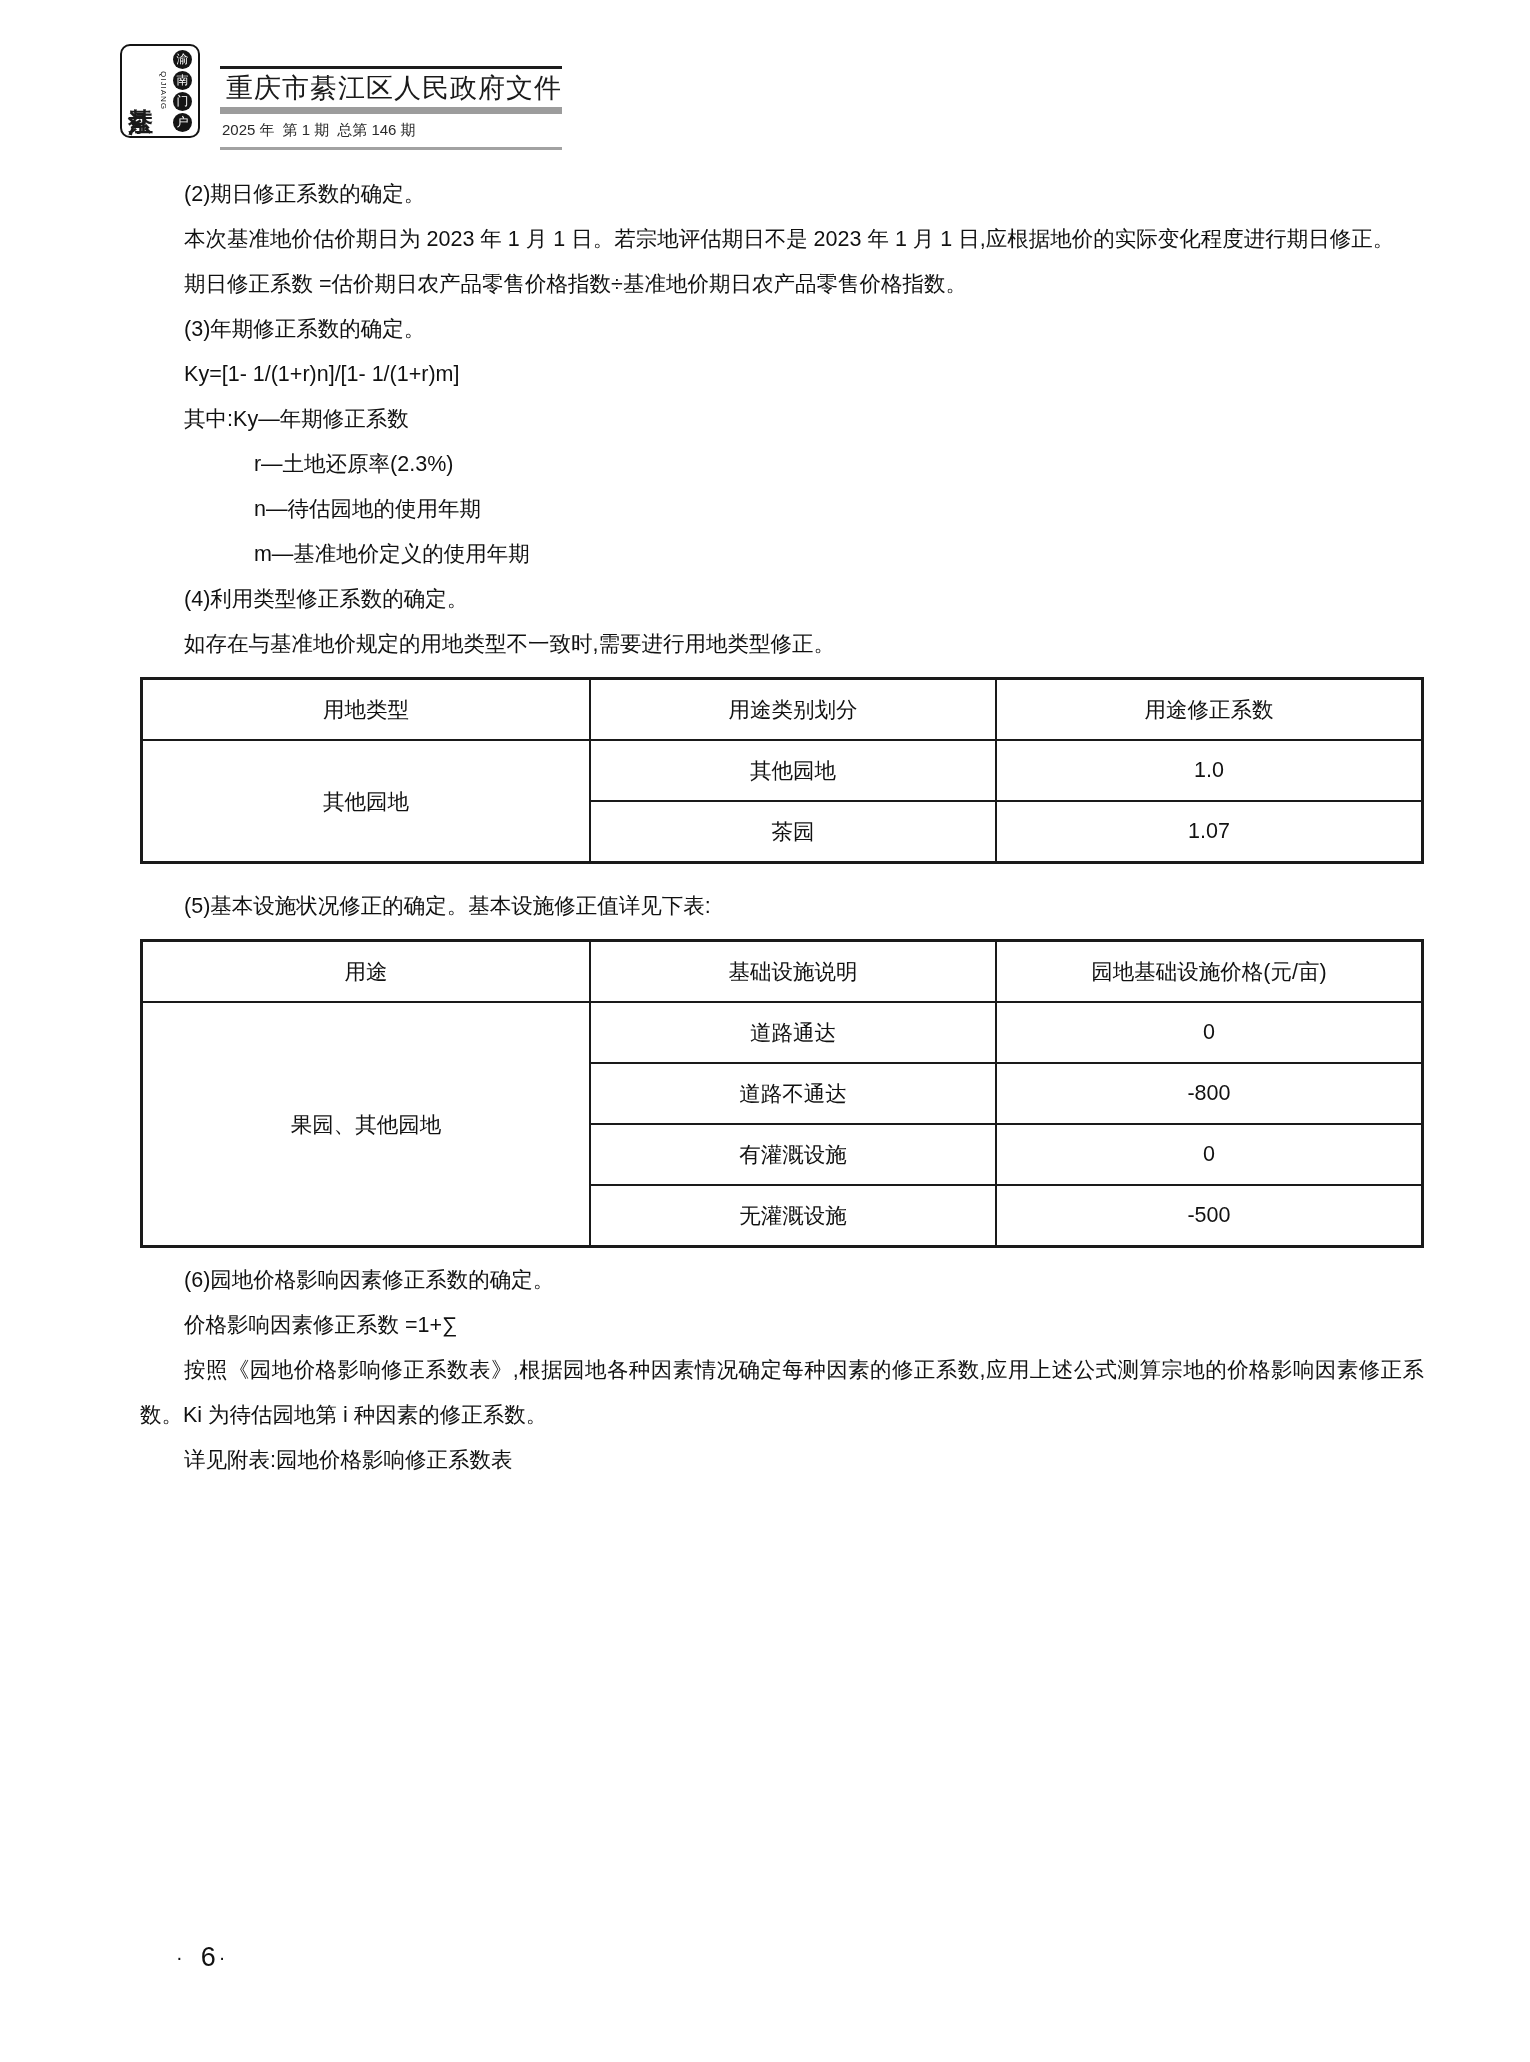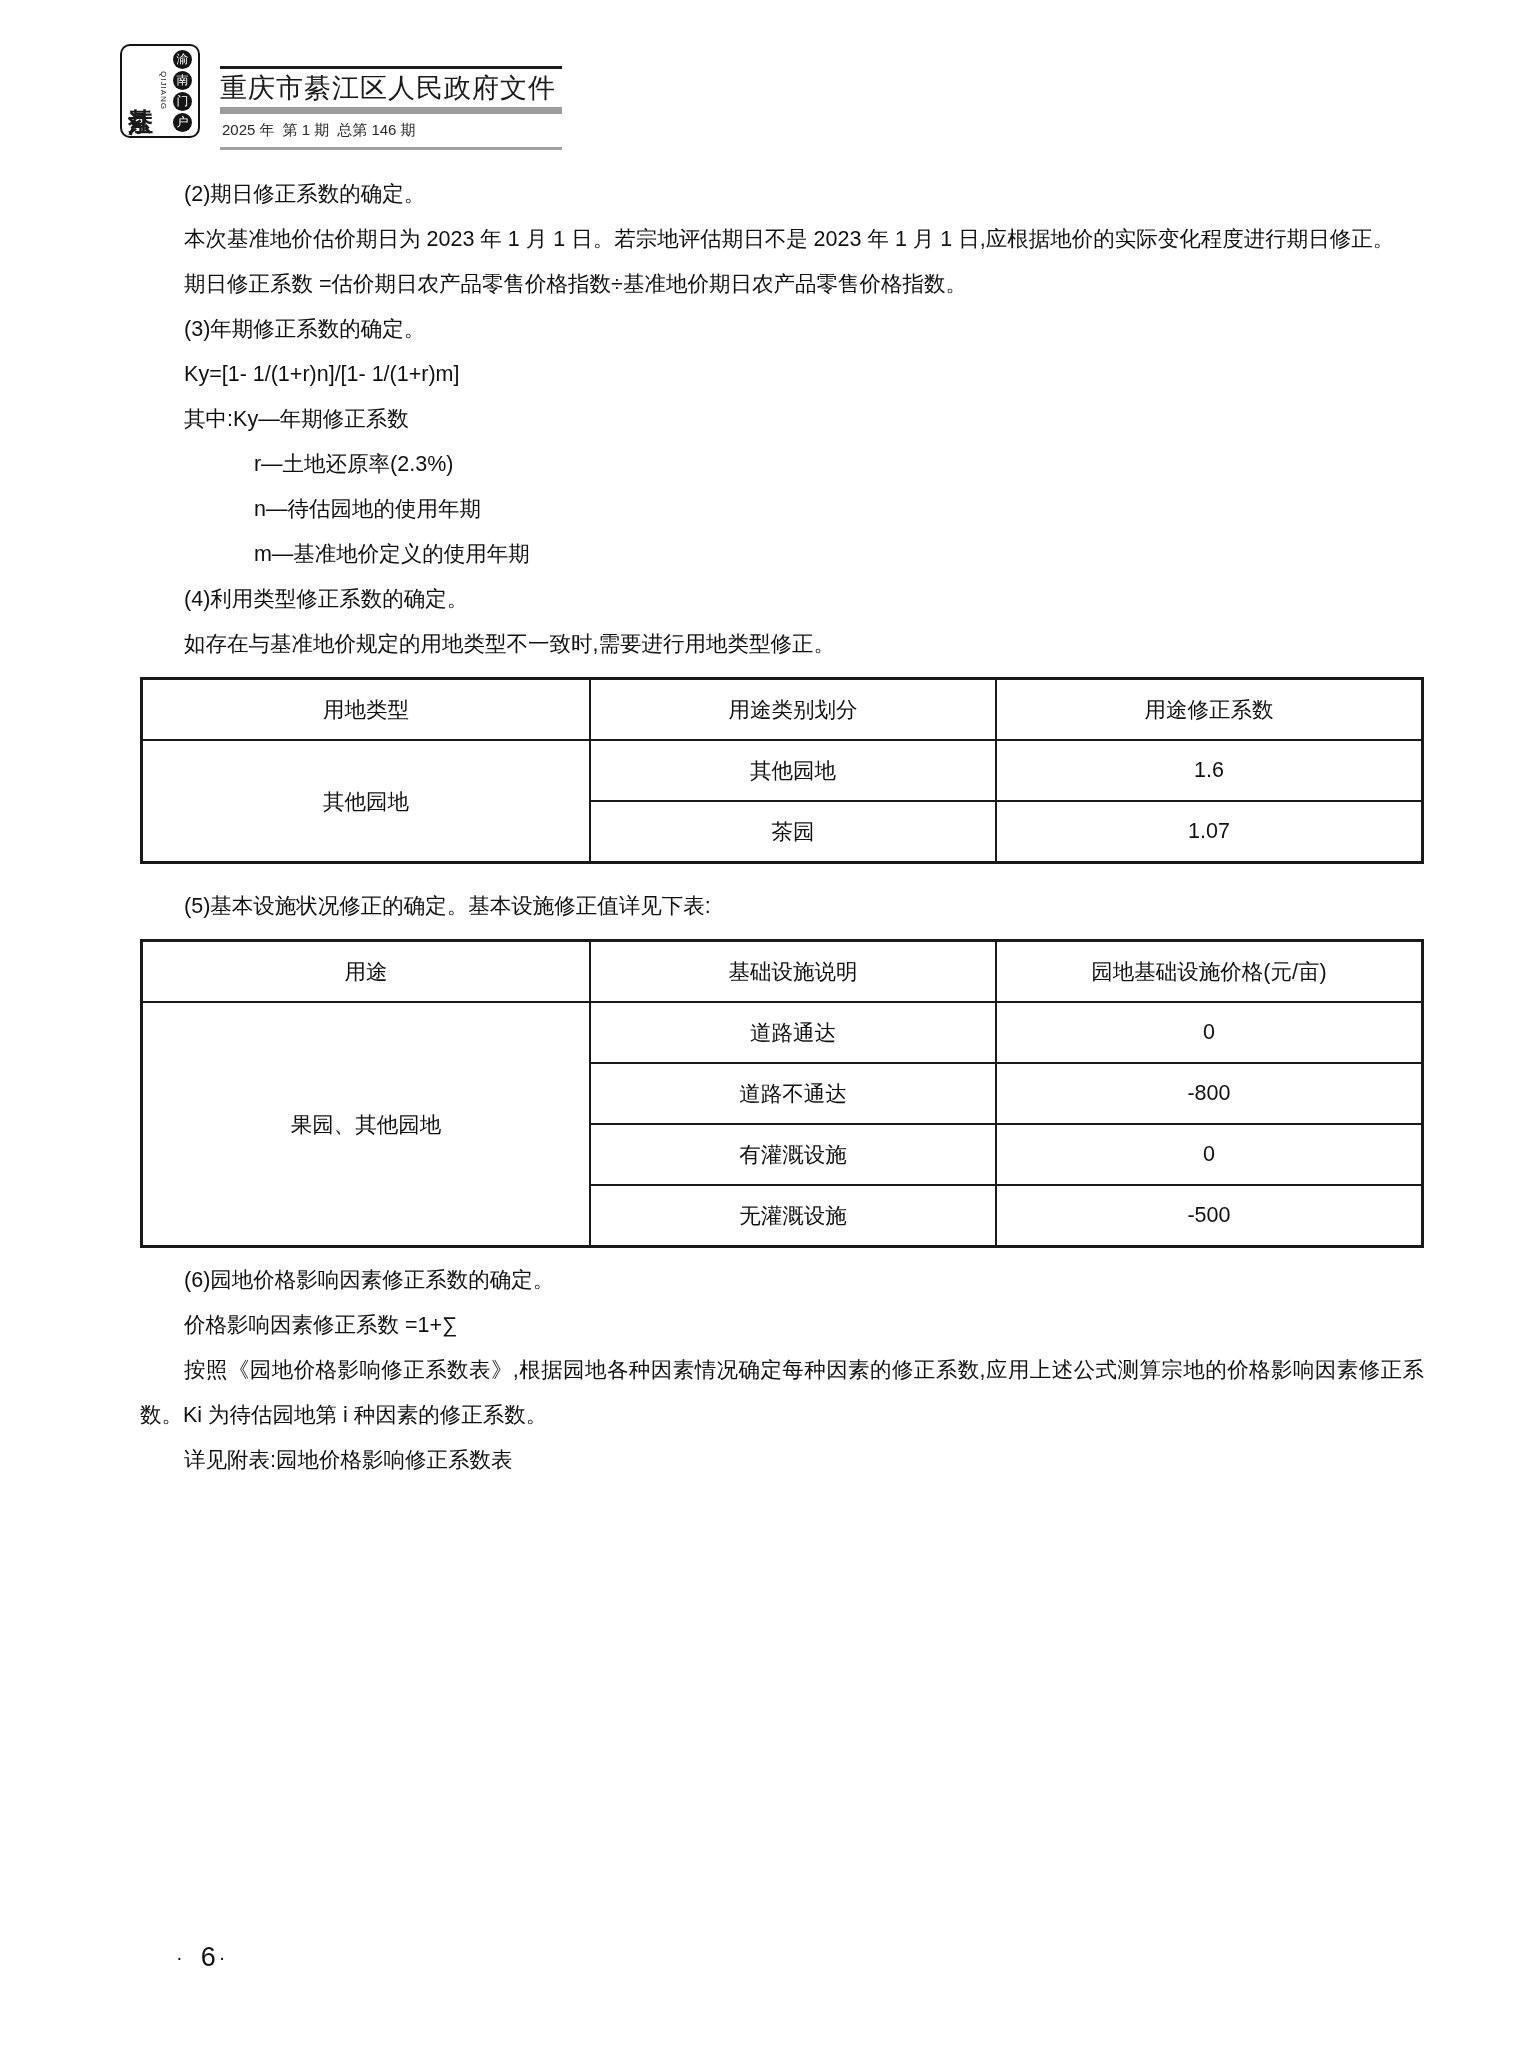--- a/index.html
+++ b/index.html
@@ -54,21 +54,21 @@
   .seal {
     width: 19px;
     height: 19px;
     border-radius: 50%;
     background: #141414;
     color: #ffffff;
     font-size: 12px;
     line-height: 19px;
     text-align: center;
   }
-  .masthead-text { width: 342px; padding-top: 22px; }
+  .masthead-text { width: 342px; padding-top: 22px; text-align: right; }
   .rule-top { height: 3px; background: #1c1c1c; }
   .masthead-title {
     font-size: 27px;
     font-weight: 500;
     letter-spacing: 1px;
     line-height: 38px;
     white-space: nowrap;
     font-family: "Liberation Serif", serif;
   }
   .rule-gray-thick { height: 7px; background: #9c9c9c; margin-bottom: 5px; }
@@ -181,21 +181,21 @@
         <tr>
           <th>用地类型</th>
           <th>用途类别划分</th>
           <th>用途修正系数</th>
         </tr>
       </thead>
       <tbody>
         <tr>
           <td rowspan="2">其他园地</td>
           <td>其他园地</td>
-          <td>1.6</td>
+          <td>1.0</td>
         </tr>
         <tr>
           <td>茶园</td>
           <td>1.07</td>
         </tr>
       </tbody>
     </table>
 
     <p class="indent gap-md">(5)基本设施状况修正的确定。基本设施修正值详见下表:</p>
 

